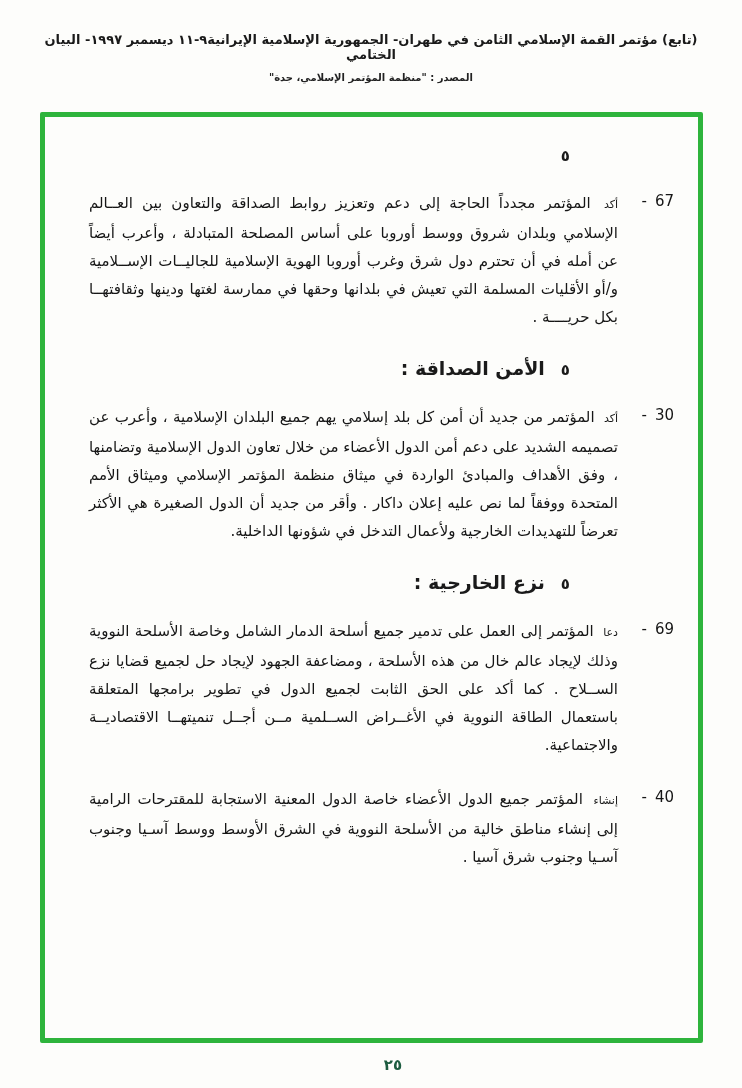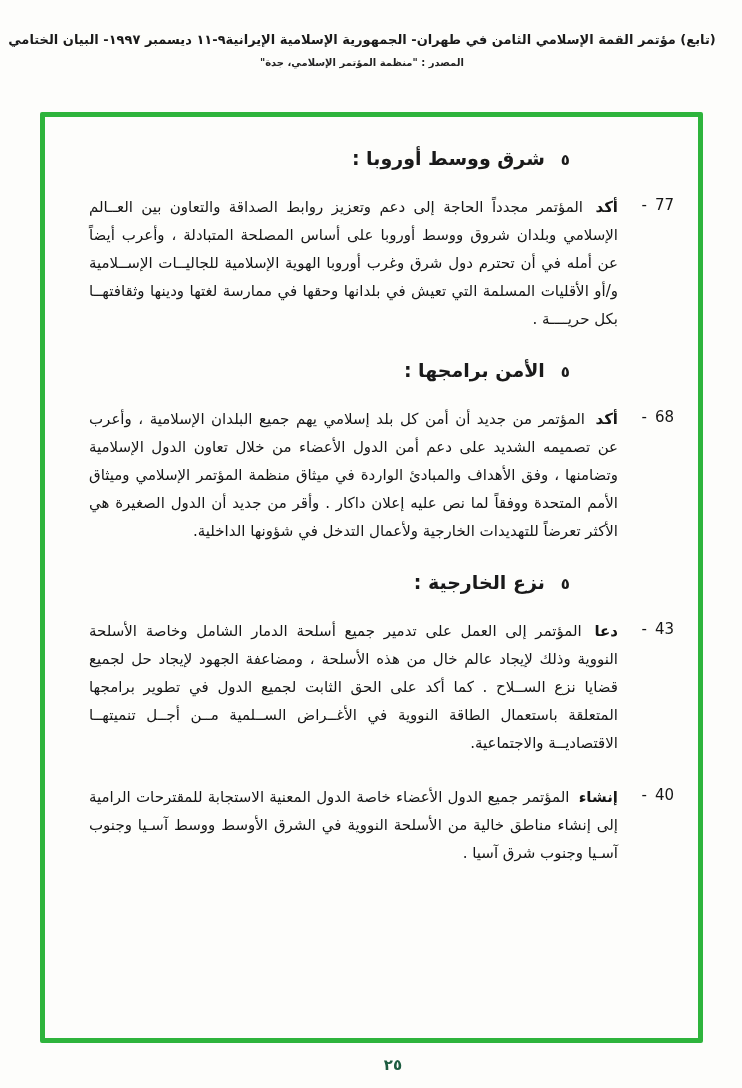--- a/index.html
+++ b/index.html
@@ -7,21 +7,21 @@
   .page {
     position:relative;
     width:742px; height:1088px;
     background:#fdfdfb;
     font-family:"DejaVu Sans", sans-serif;
     color:#1a1a1a;
     overflow:hidden;
     margin:0 auto;
   }
   .doc-header {
-    position:absolute; top:32px; left:2px; right:20px;
+    position:absolute; top:32px; left:20px; right:20px;
     text-align:center; direction:rtl;
   }
   .header-title { font-size:13px; font-weight:bold; letter-spacing:0; }
   .header-source { margin-top:10px; font-size:10px; font-weight:bold; color:#222; }
 
   .green-frame {
     position:absolute;
     left:40px; top:112px;
     width:663px; height:931px;
     border:5px solid var(--accent, #2eb43c);
@@ -47,21 +47,21 @@
     padding-top:3px;
     font-size:15px; color:#161616;
   }
   .item-body {
     flex:1;
     font-size:15px;
     line-height:28px;
     text-align:justify;
     color:#161616;
   }
-  .lead { font-size:15px; font-weight:bold; margin-left:4px; }
+  .lead { font-size:11px; font-weight:normal; margin-left:4px; }
   .page-number {
     position:absolute; bottom:14px; left:0; right:0;
     text-align:center;
     font-size:15px; font-weight:bold;
     color:#1d5c40;
     margin-left:44px;
   }
 </style>
 </head>
 <body>
@@ -71,58 +71,57 @@
   <header class="doc-header">
     <div class="header-title">(تابع) مؤتمر القمة الإسلامي الثامن في طهران- الجمهورية الإسلامية الإيرانية٩-١١ ديسمبر ١٩٩٧- البيان الختامي</div>
     <div class="header-source">المصدر : "منظمة المؤتمر الإسلامي، جدة"</div>
   </header>
 
   <div class="green-frame">
     <div class="content">
 
       <div class="section-heading">
         <span class="bullet">٥</span>
-        <span class="heading-text">شرق ووسط أوروبا :</span>
       </div>
 
       <div class="item">
         <div class="item-marker">
-          <span class="num">77</span>
+          <span class="num">67</span>
           <span class="dash">-</span>
         </div>
         <p class="item-body">
           <b class="lead">أكد</b>
           <span>المؤتمر مجدداً الحاجة إلى دعم وتعزيز روابط الصداقة والتعاون بين العــالم الإسلامي وبلدان شروق ووسط أوروبا على أساس المصلحة المتبادلة ، وأعرب أيضاً عن أمله في أن تحترم دول شرق وغرب أوروبا الهوية الإسلامية للجاليــات الإســلامية و/أو الأقليات المسلمة التي تعيش في بلدانها وحقها في ممارسة لغتها ودينها وثقافتهــا بكل حريــــة .</span>
         </p>
       </div>
 
       <div class="section-heading">
         <span class="bullet">٥</span>
-        <span class="heading-text">الأمن برامجها :</span>
+        <span class="heading-text">الأمن الصداقة :</span>
       </div>
 
       <div class="item">
         <div class="item-marker">
-          <span class="num">68</span>
+          <span class="num">30</span>
           <span class="dash">-</span>
         </div>
         <p class="item-body">
           <b class="lead">أكد</b>
           <span>المؤتمر من جديد أن أمن كل بلد إسلامي يهم جميع البلدان الإسلامية ، وأعرب عن تصميمه الشديد على دعم أمن الدول الأعضاء من خلال تعاون الدول الإسلامية وتضامنها ، وفق الأهداف والمبادئ الواردة في ميثاق منظمة المؤتمر الإسلامي وميثاق الأمم المتحدة ووفقاً لما نص عليه إعلان داكار . وأقر من جديد أن الدول الصغيرة هي الأكثر تعرضاً للتهديدات الخارجية ولأعمال التدخل في شؤونها الداخلية.</span>
         </p>
       </div>
 
       <div class="section-heading">
         <span class="bullet">٥</span>
         <span class="heading-text">نزع الخارجية :</span>
       </div>
 
       <div class="item">
         <div class="item-marker">
-          <span class="num">43</span>
+          <span class="num">69</span>
           <span class="dash">-</span>
         </div>
         <p class="item-body">
           <b class="lead">دعا</b>
           <span>المؤتمر إلى العمل على تدمير جميع أسلحة الدمار الشامل وخاصة الأسلحة النووية وذلك لإيجاد عالم خال من هذه الأسلحة ، ومضاعفة الجهود لإيجاد حل لجميع قضايا نزع الســلاح . كما أكد على الحق الثابت لجميع الدول في تطوير برامجها المتعلقة باستعمال الطاقة النووية في الأغــراض الســلمية مــن أجــل تنميتهــا الاقتصاديــة والاجتماعية.</span>
         </p>
       </div>
 
       <div class="item">
         <div class="item-marker">

